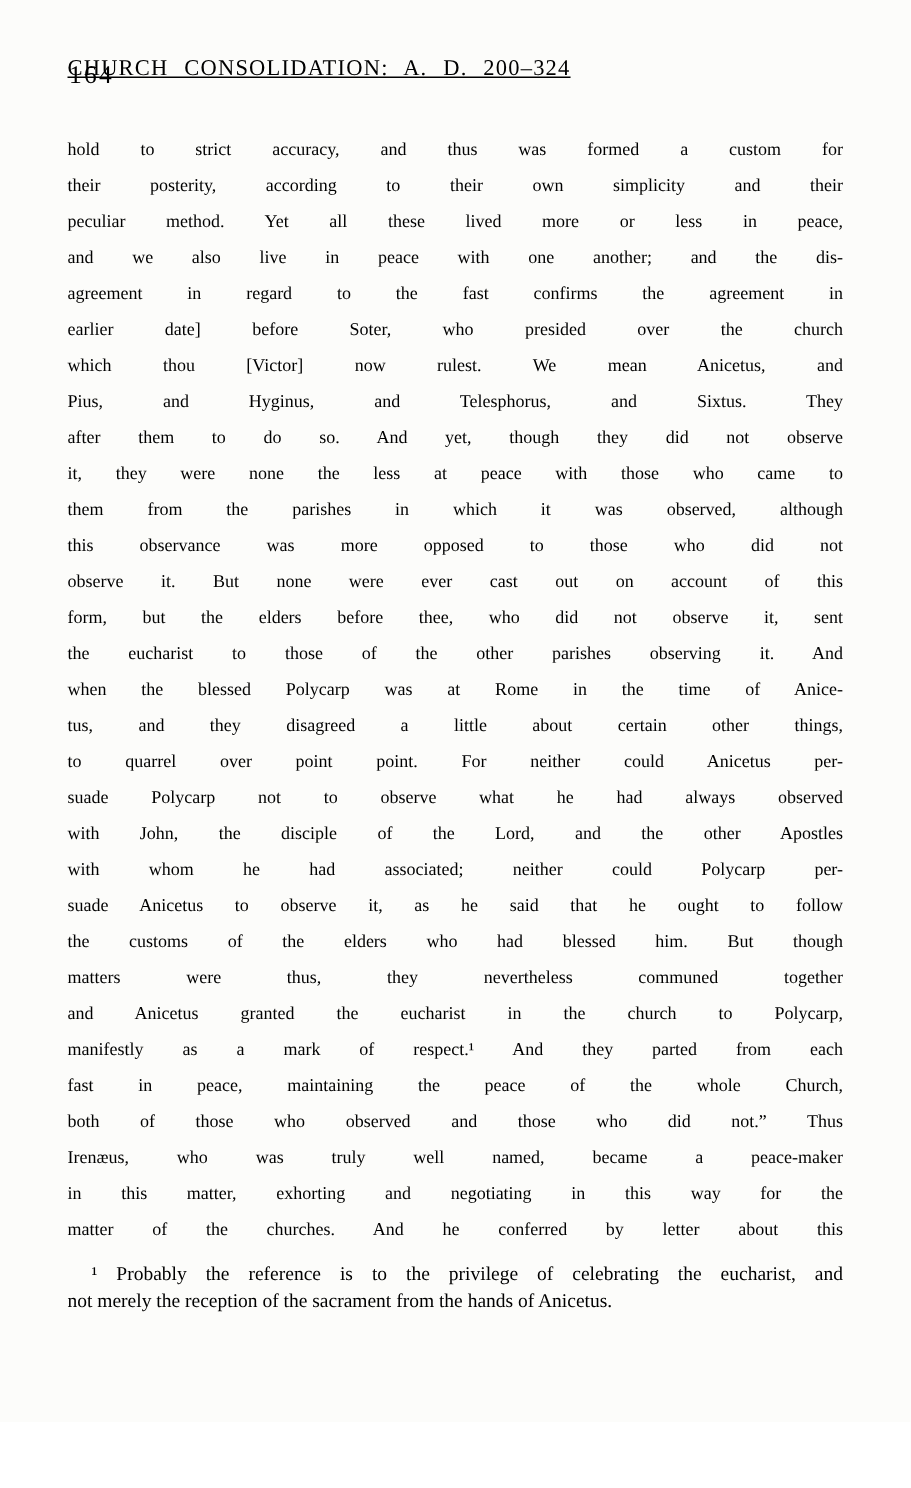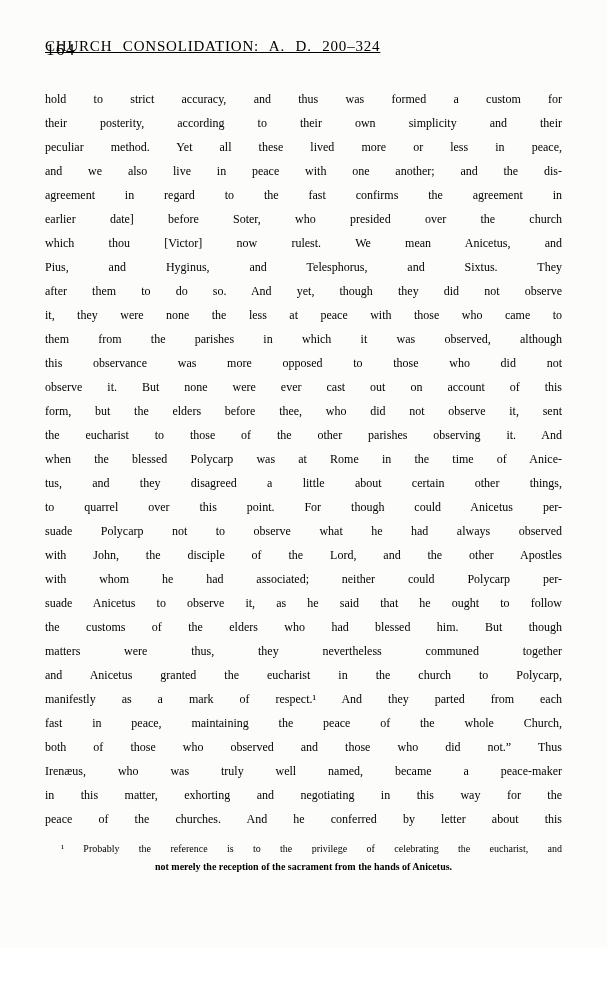--- a/index.html
+++ b/index.html
@@ -42,32 +42,31 @@
   .body-line {
     font-size: 12px;
     line-height: 24px;
     height: 24px;
     text-align: justify;
     text-align-last: justify;
     word-spacing: 1px;
   }
   .footnote {
     margin-top: 9px;
-    font-size: 10px;
+    font-size: 13px;
     line-height: 18px;
   }
   .footnote-line-first {
     text-align: justify;
     text-align-last: justify;
     text-indent: 16px;
     word-spacing: 1px;
   }
   .footnote-line-rest {
-    text-align: center;
-    font-weight: bold;
+    text-align: left;
   }
 </style>
 </head>
 <body>
 
 <div class="page">
   <div class="content">
 
     <div class="running-head">
       <span class="page-number">164</span>
@@ -85,34 +84,34 @@
       <div class="body-line">Pius, and Hyginus, and Telesphorus, and Sixtus.  They</div>
       <div class="body-line">after them to do so.  And yet, though they did not observe</div>
       <div class="body-line">it, they were none the less at peace with those who came to</div>
       <div class="body-line">them from the parishes in which it was observed, although</div>
       <div class="body-line">this observance was more opposed to those who did not</div>
       <div class="body-line">observe it.  But none were ever cast out on account of this</div>
       <div class="body-line">form, but the elders before thee, who did not observe it, sent</div>
       <div class="body-line">the eucharist to those of the other parishes observing it.  And</div>
       <div class="body-line">when the blessed Polycarp was at Rome in the time of Anice-</div>
       <div class="body-line">tus, and they disagreed a little about certain other things,</div>
-      <div class="body-line">to quarrel over this point.  For though could Anicetus per-</div>
+      <div class="body-line">to quarrel over point point.  For neither could Anicetus per-</div>
       <div class="body-line">suade Polycarp not to observe what he had always observed</div>
       <div class="body-line">with John, the disciple of the Lord, and the other Apostles</div>
       <div class="body-line">with whom he had associated; neither could Polycarp per-</div>
       <div class="body-line">suade Anicetus to observe it, as he said that he ought to follow</div>
       <div class="body-line">the customs of the elders who had blessed him.  But though</div>
       <div class="body-line">matters were thus, they nevertheless communed together</div>
       <div class="body-line">and Anicetus granted the eucharist in the church to Polycarp,</div>
       <div class="body-line">manifestly as a mark of respect.¹  And they parted from each</div>
       <div class="body-line">fast in peace, maintaining the peace of the whole Church,</div>
       <div class="body-line">both of those who observed and those who did not.”  Thus</div>
       <div class="body-line">Irenæus, who was truly well named, became a peace-maker</div>
       <div class="body-line">in this matter, exhorting and negotiating in this way for the</div>
-      <div class="body-line">peace of the churches.  And he conferred by letter about this</div>
+      <div class="body-line">matter of the churches.  And he conferred by letter about this</div>
     </div>
 
     <div class="footnote">
       <div class="footnote-line-first">¹ Probably the reference is to the privilege of celebrating the eucharist, and</div>
       <div class="footnote-line-rest">not merely the reception of the sacrament from the hands of Anicetus.</div>
     </div>
 
   </div>
 </div>
 

